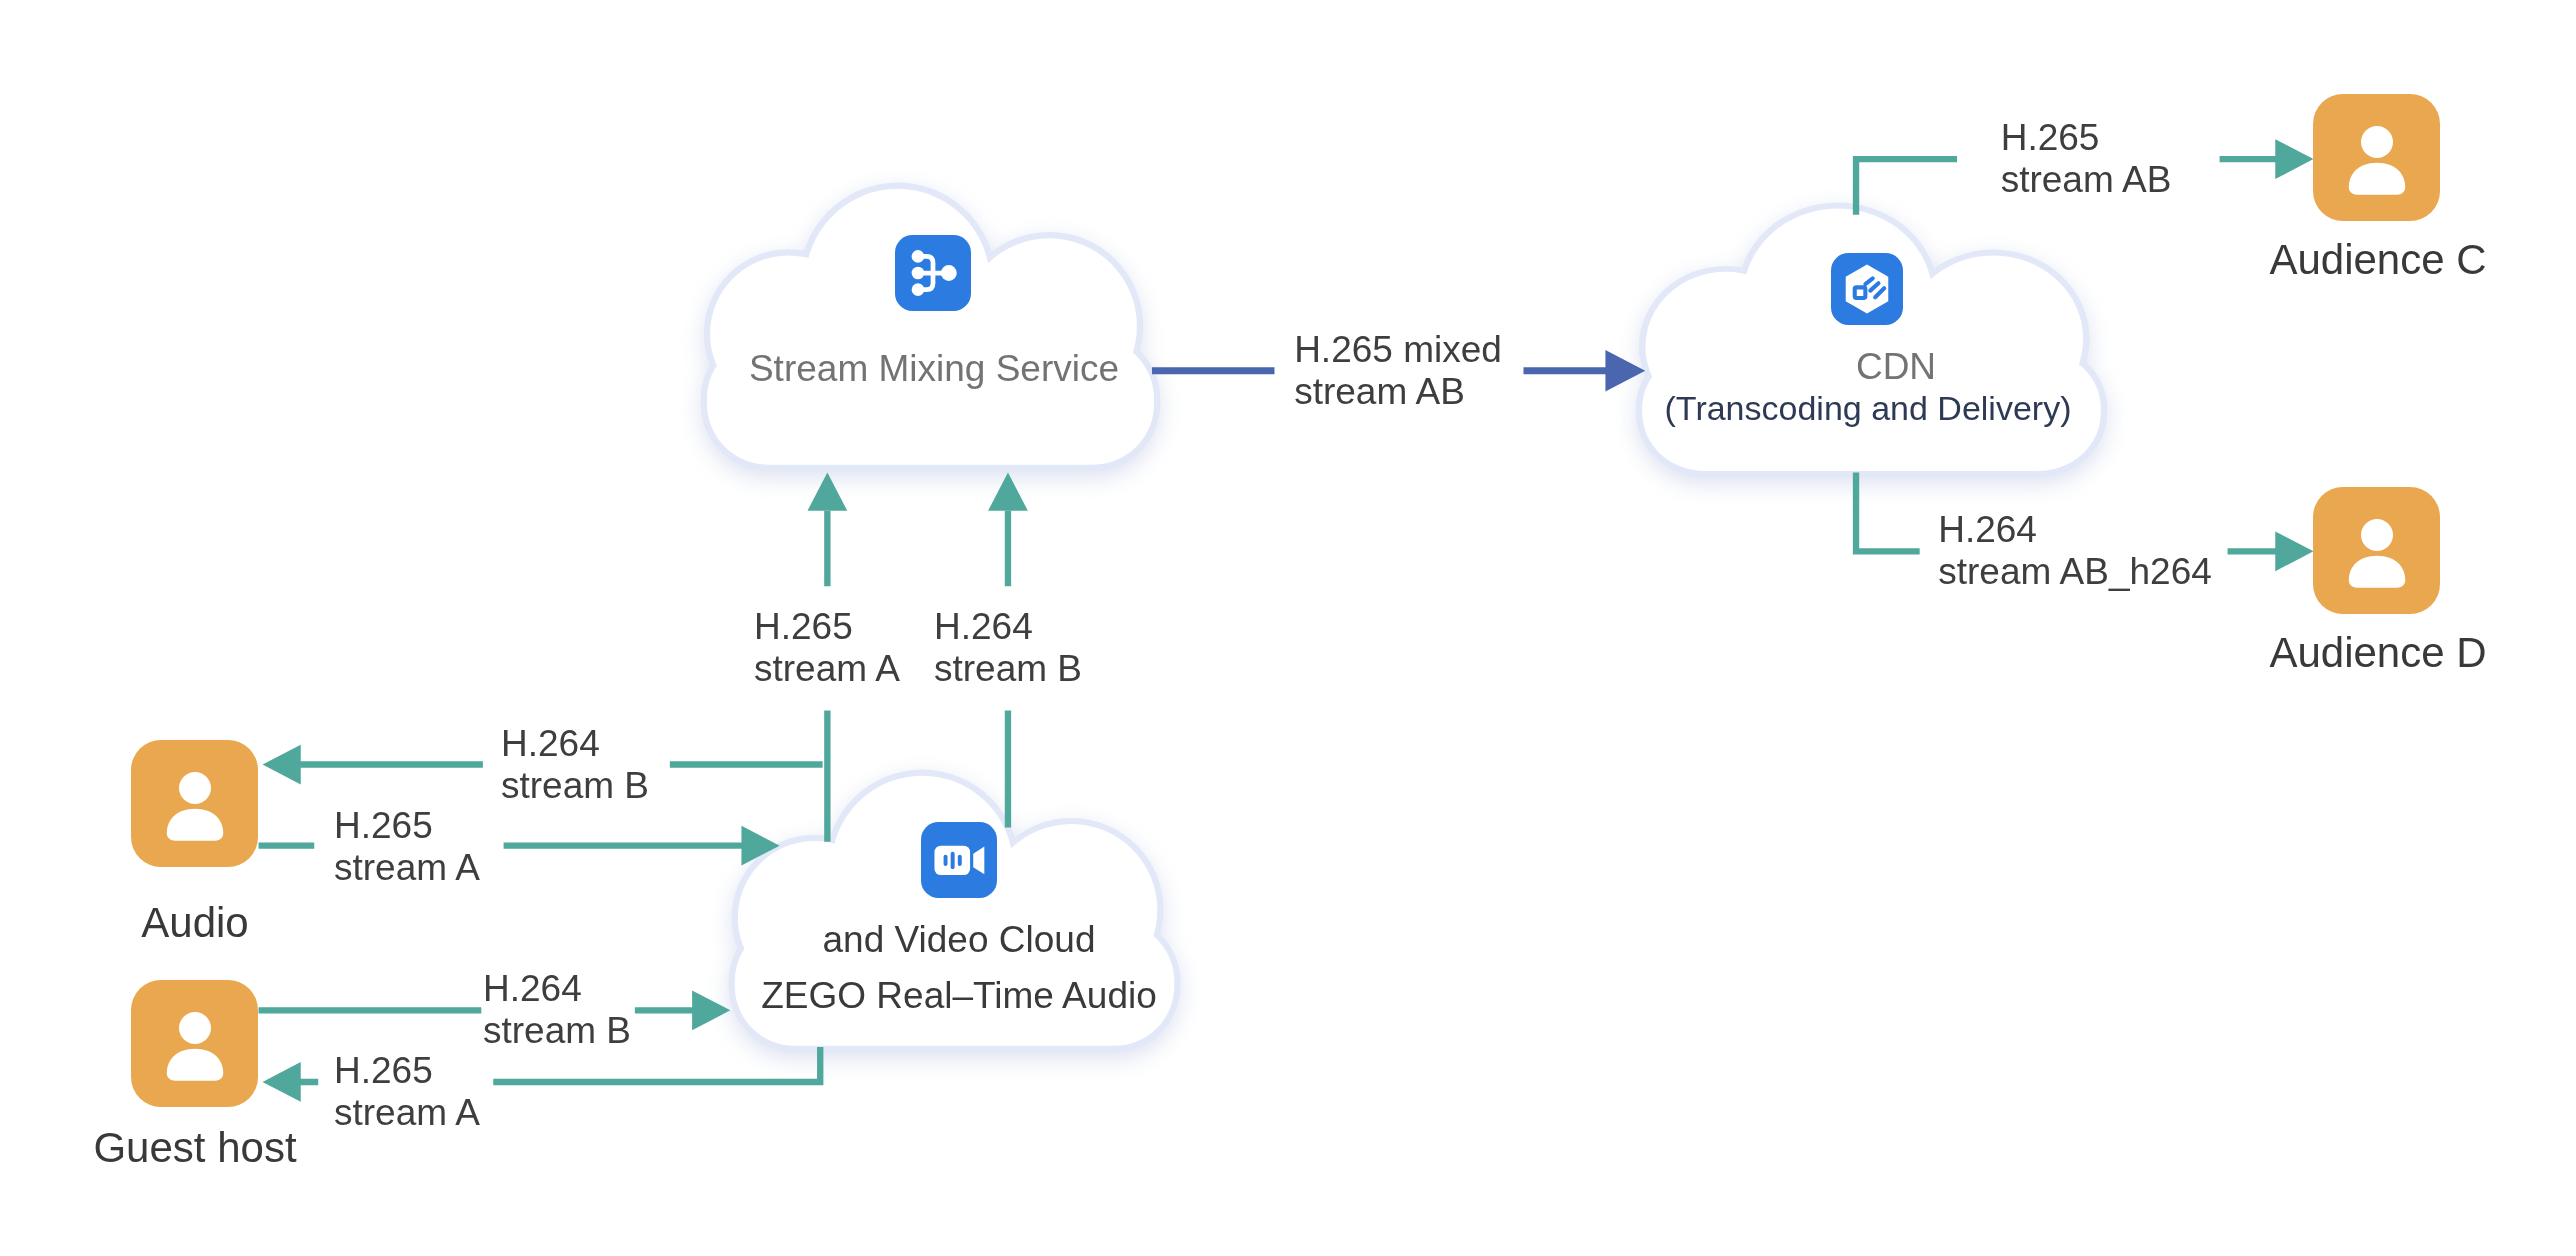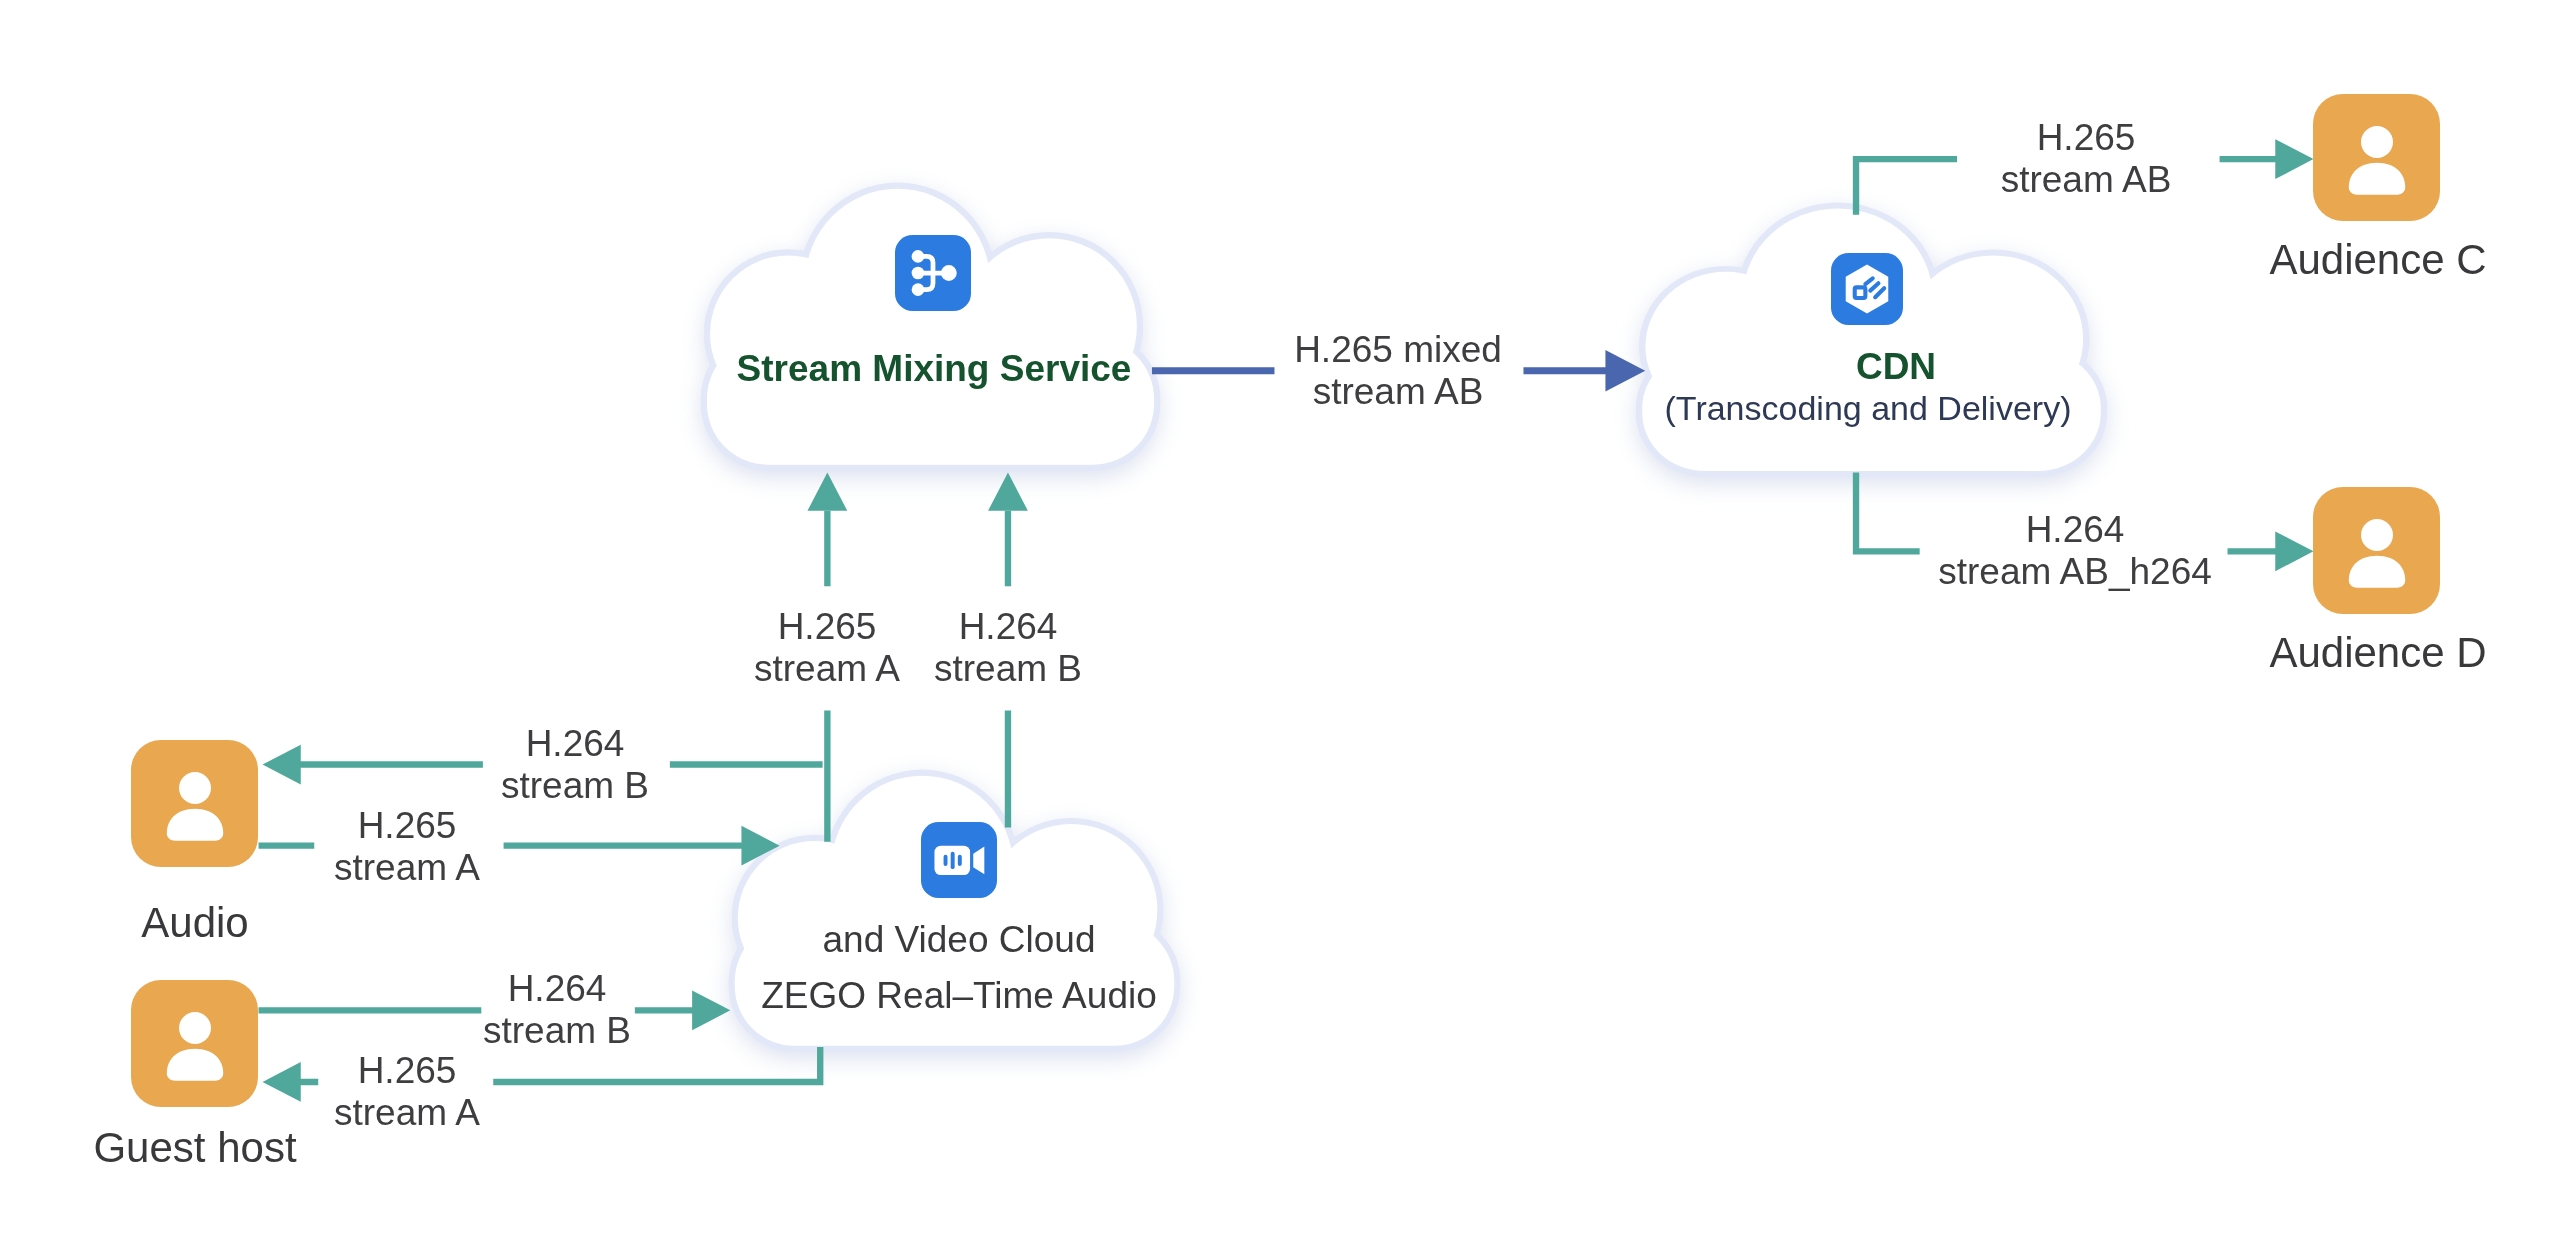--- a/index.html
+++ b/index.html
@@ -16,26 +16,26 @@
   
   .actor{position:absolute;width:127px;height:127px;border-radius:30px;background:#E9A750;
          display:flex;align-items:center;justify-content:center;}
   .actor svg{width:94px;height:94px;}
 
   
   .icon-box{position:absolute;border-radius:17.5px;background:#2B7BE0;
             display:flex;align-items:center;justify-content:center;}
 
   
-  .slabel{position:absolute;transform:translate(-50%,-50%);text-align:center;
+  .slabel{position:absolute;transform:translate(-50%,-50%);
           font-size:37px;line-height:42px;color:#3E3E40;white-space:nowrap;}
   .nlabel{position:absolute;transform:translate(-50%,-50%);text-align:center;
           font-size:42px;color:#39393B;white-space:nowrap;}
   .ctitle{position:absolute;transform:translate(-50%,-50%);text-align:center;
-          font-size:37px;font-weight:700;color:#14532d;white-space:nowrap;}
+          font-size:37px;font-weight:400;color:#737373;white-space:nowrap;}
   .csub{position:absolute;transform:translate(-50%,-50%);text-align:center;
         font-size:34px;font-weight:500;color:#2E3A55;white-space:nowrap;}
   .ztitle{position:absolute;transform:translate(-50%,-50%);text-align:center;
           font-size:37px;line-height:56px;color:#3A3A3C;white-space:nowrap;}
 </style>
 </head>
 <body>
 
 <div class="stage">
 

